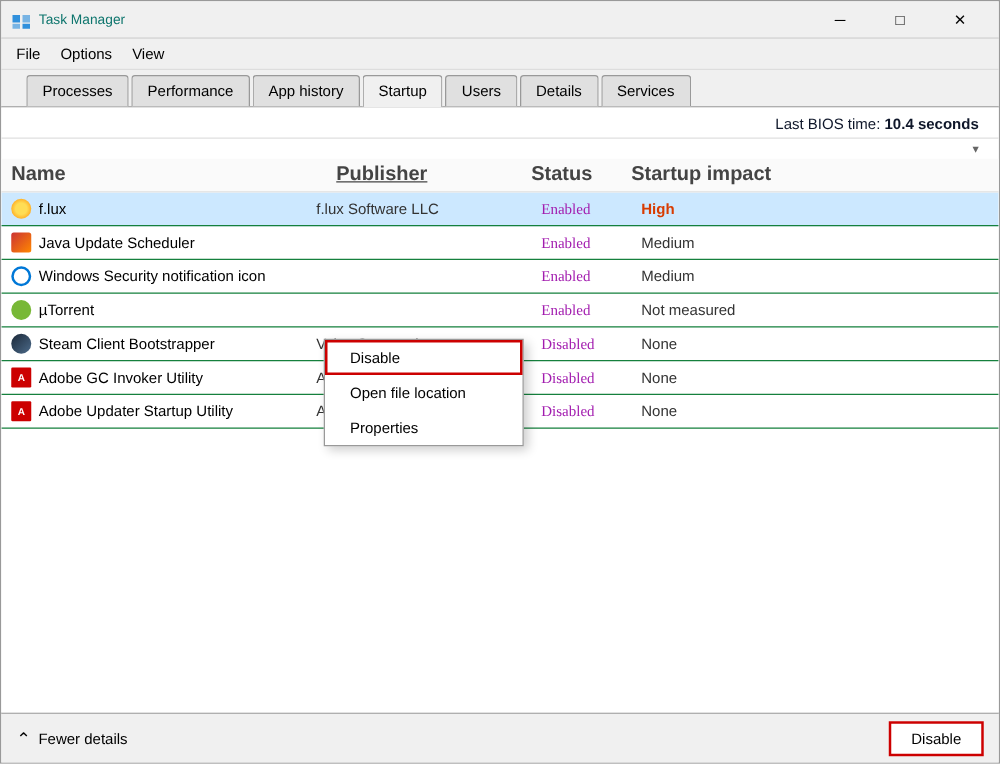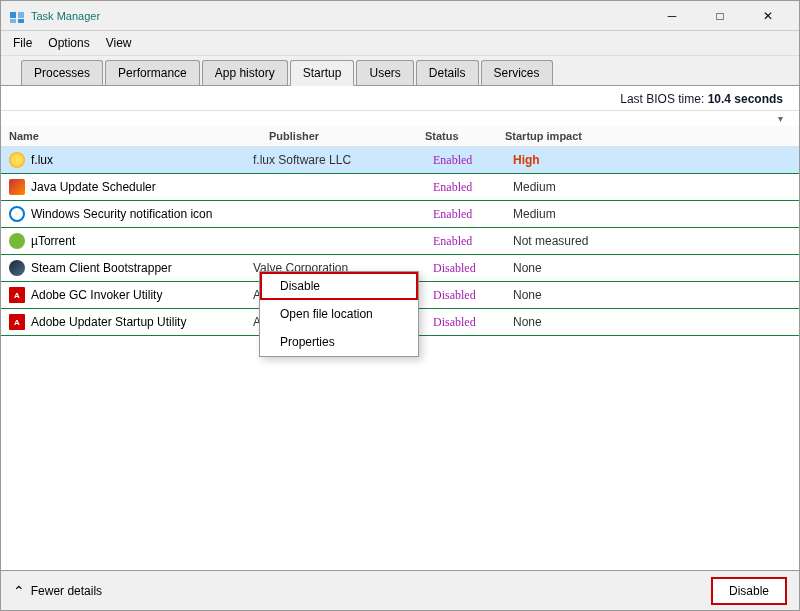--- a/index.html
+++ b/index.html
@@ -108,25 +108,25 @@
       padding: 2px 16px;
       color: #666;
       font-size: 10px;
     }
     .table-header {
       display: flex;
       padding: 4px 8px;
       border-bottom: 1px solid #e0e0e0;
       background: #fafafa;
       font-weight: 600;
-      font-size: 11px;
+      font-size: 16px;
       color: #444;
     }
     .col-name { width: 260px; }
-    .col-publisher { width: 156px; }
+    .col-publisher { width: 156px; text-decoration: underline; }
     .col-status { width: 80px; }
     .col-impact { flex: 1; }
     .table-body { flex: 1; overflow-y: auto; }
     .table-row {
       display: flex;
       align-items: center;
       padding: 5px 8px;
       border-bottom: 1px solid #15803d;
       font-size: 12px;
     }

